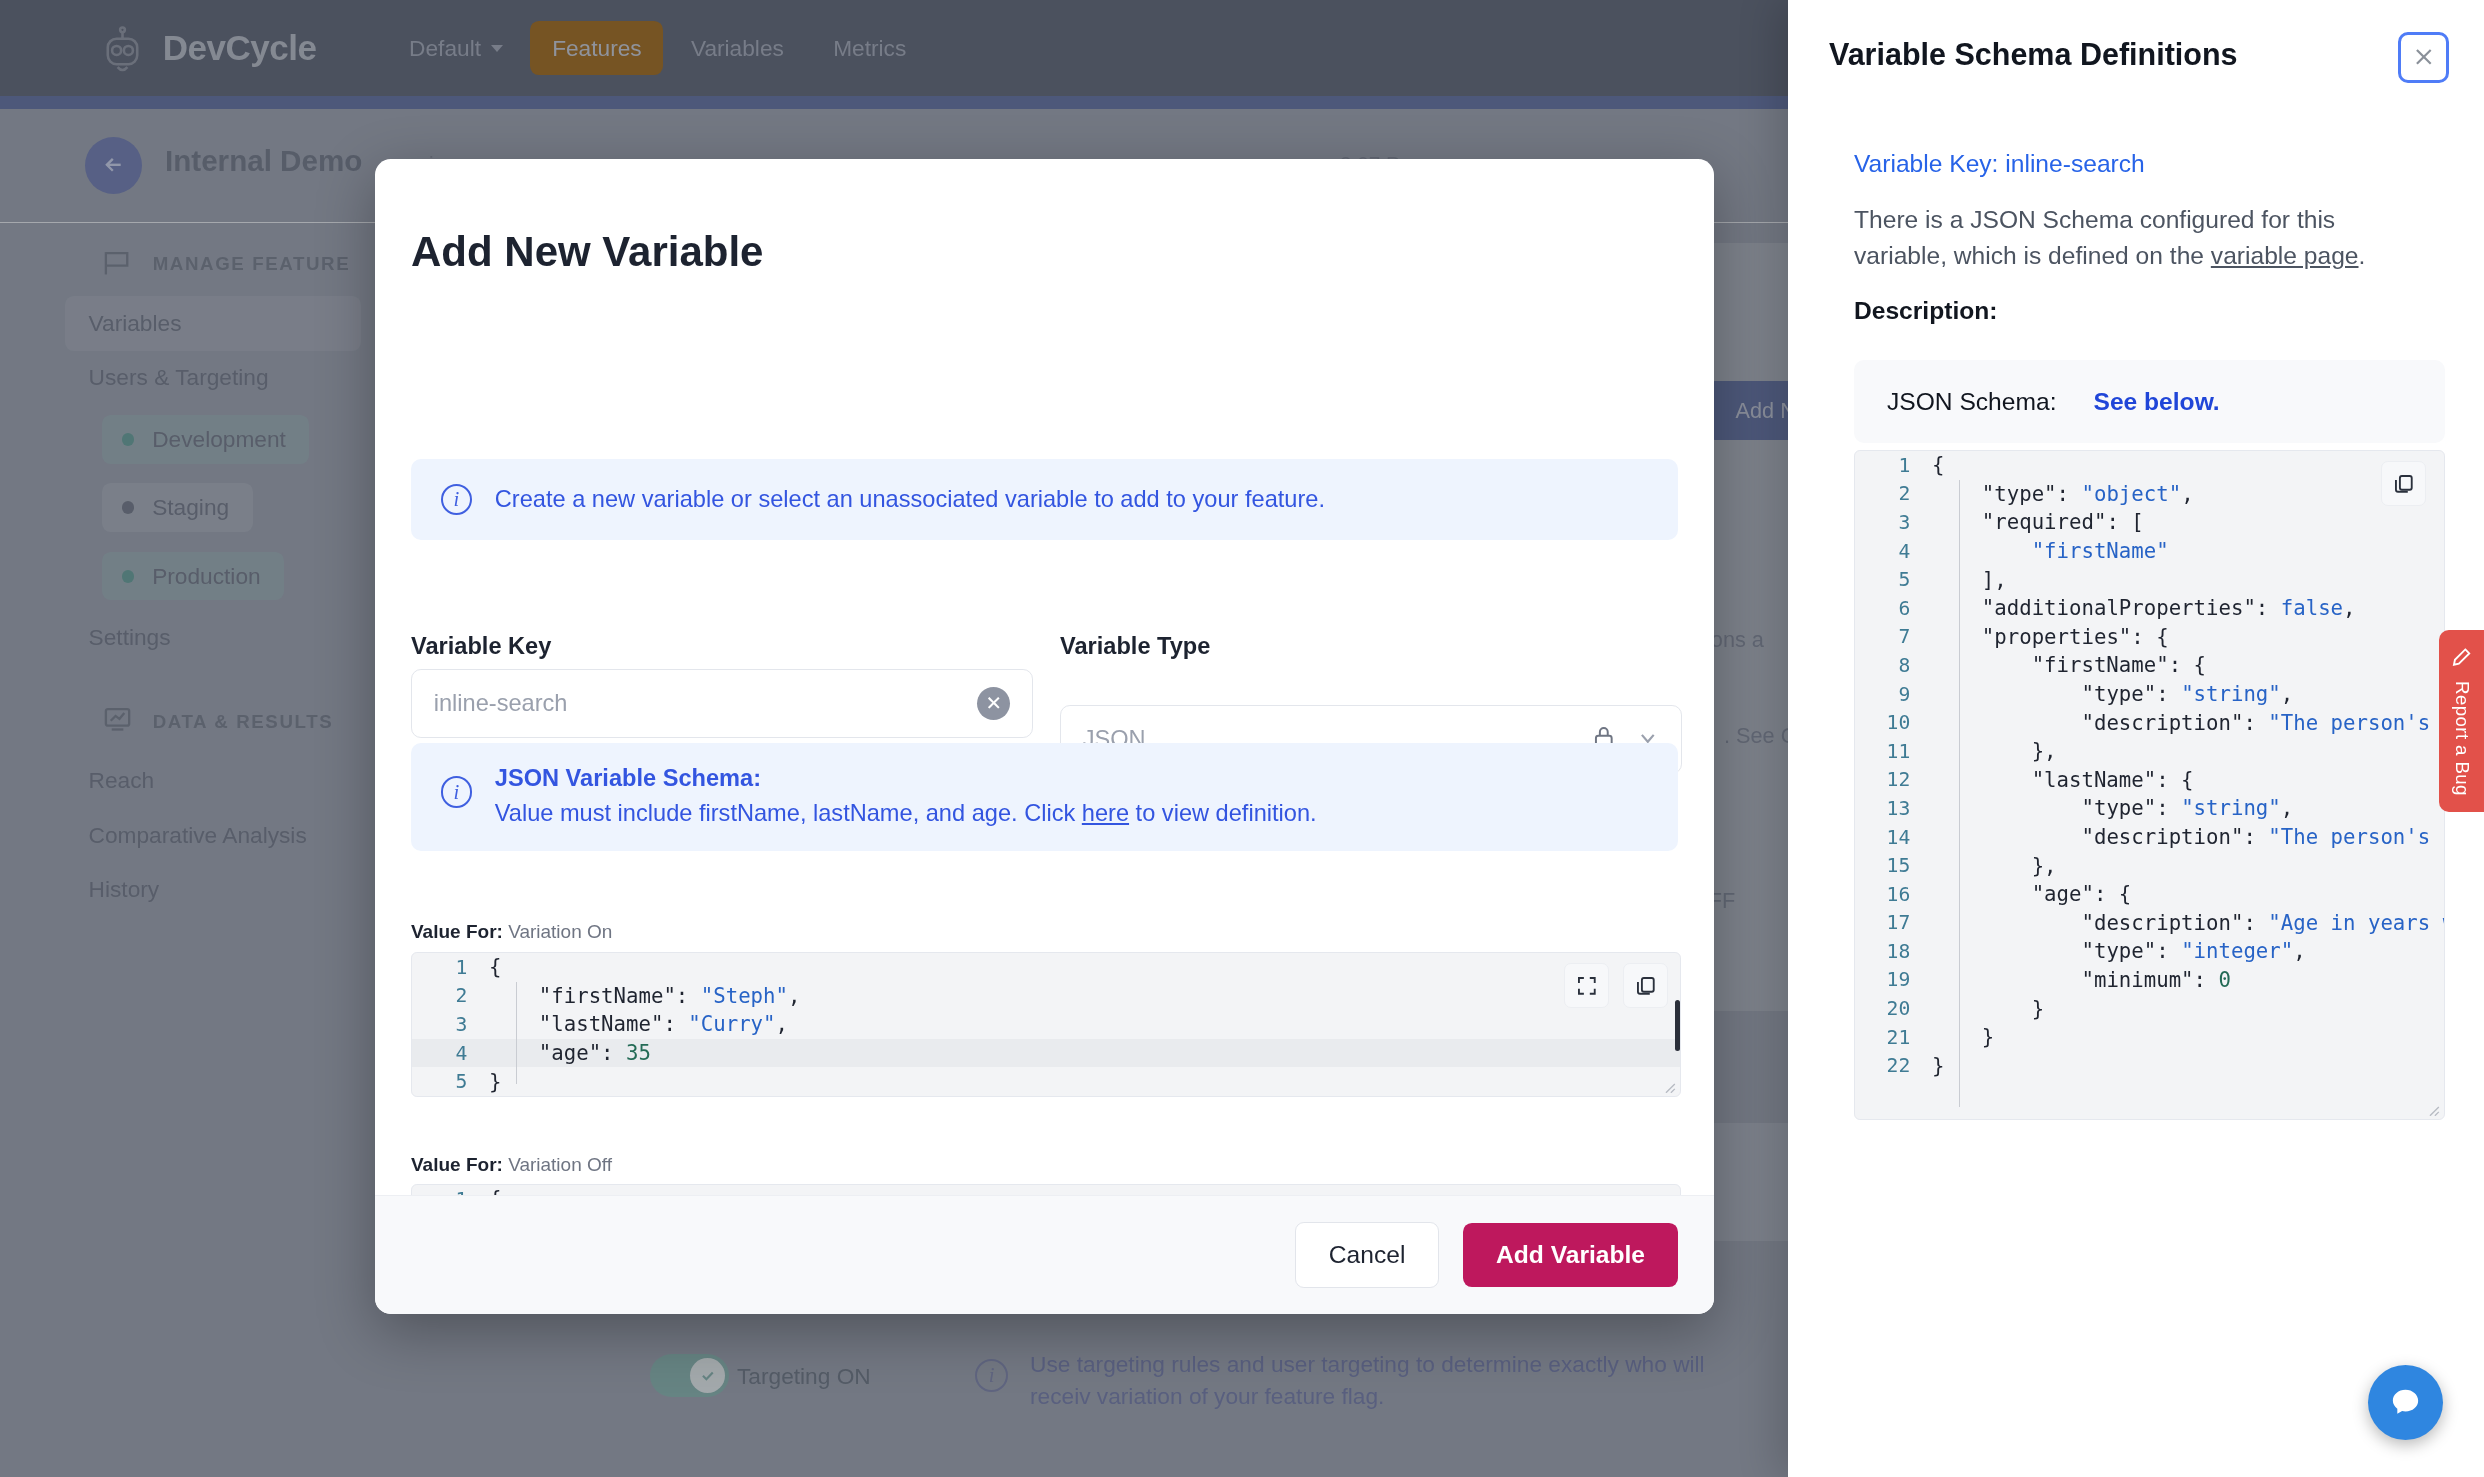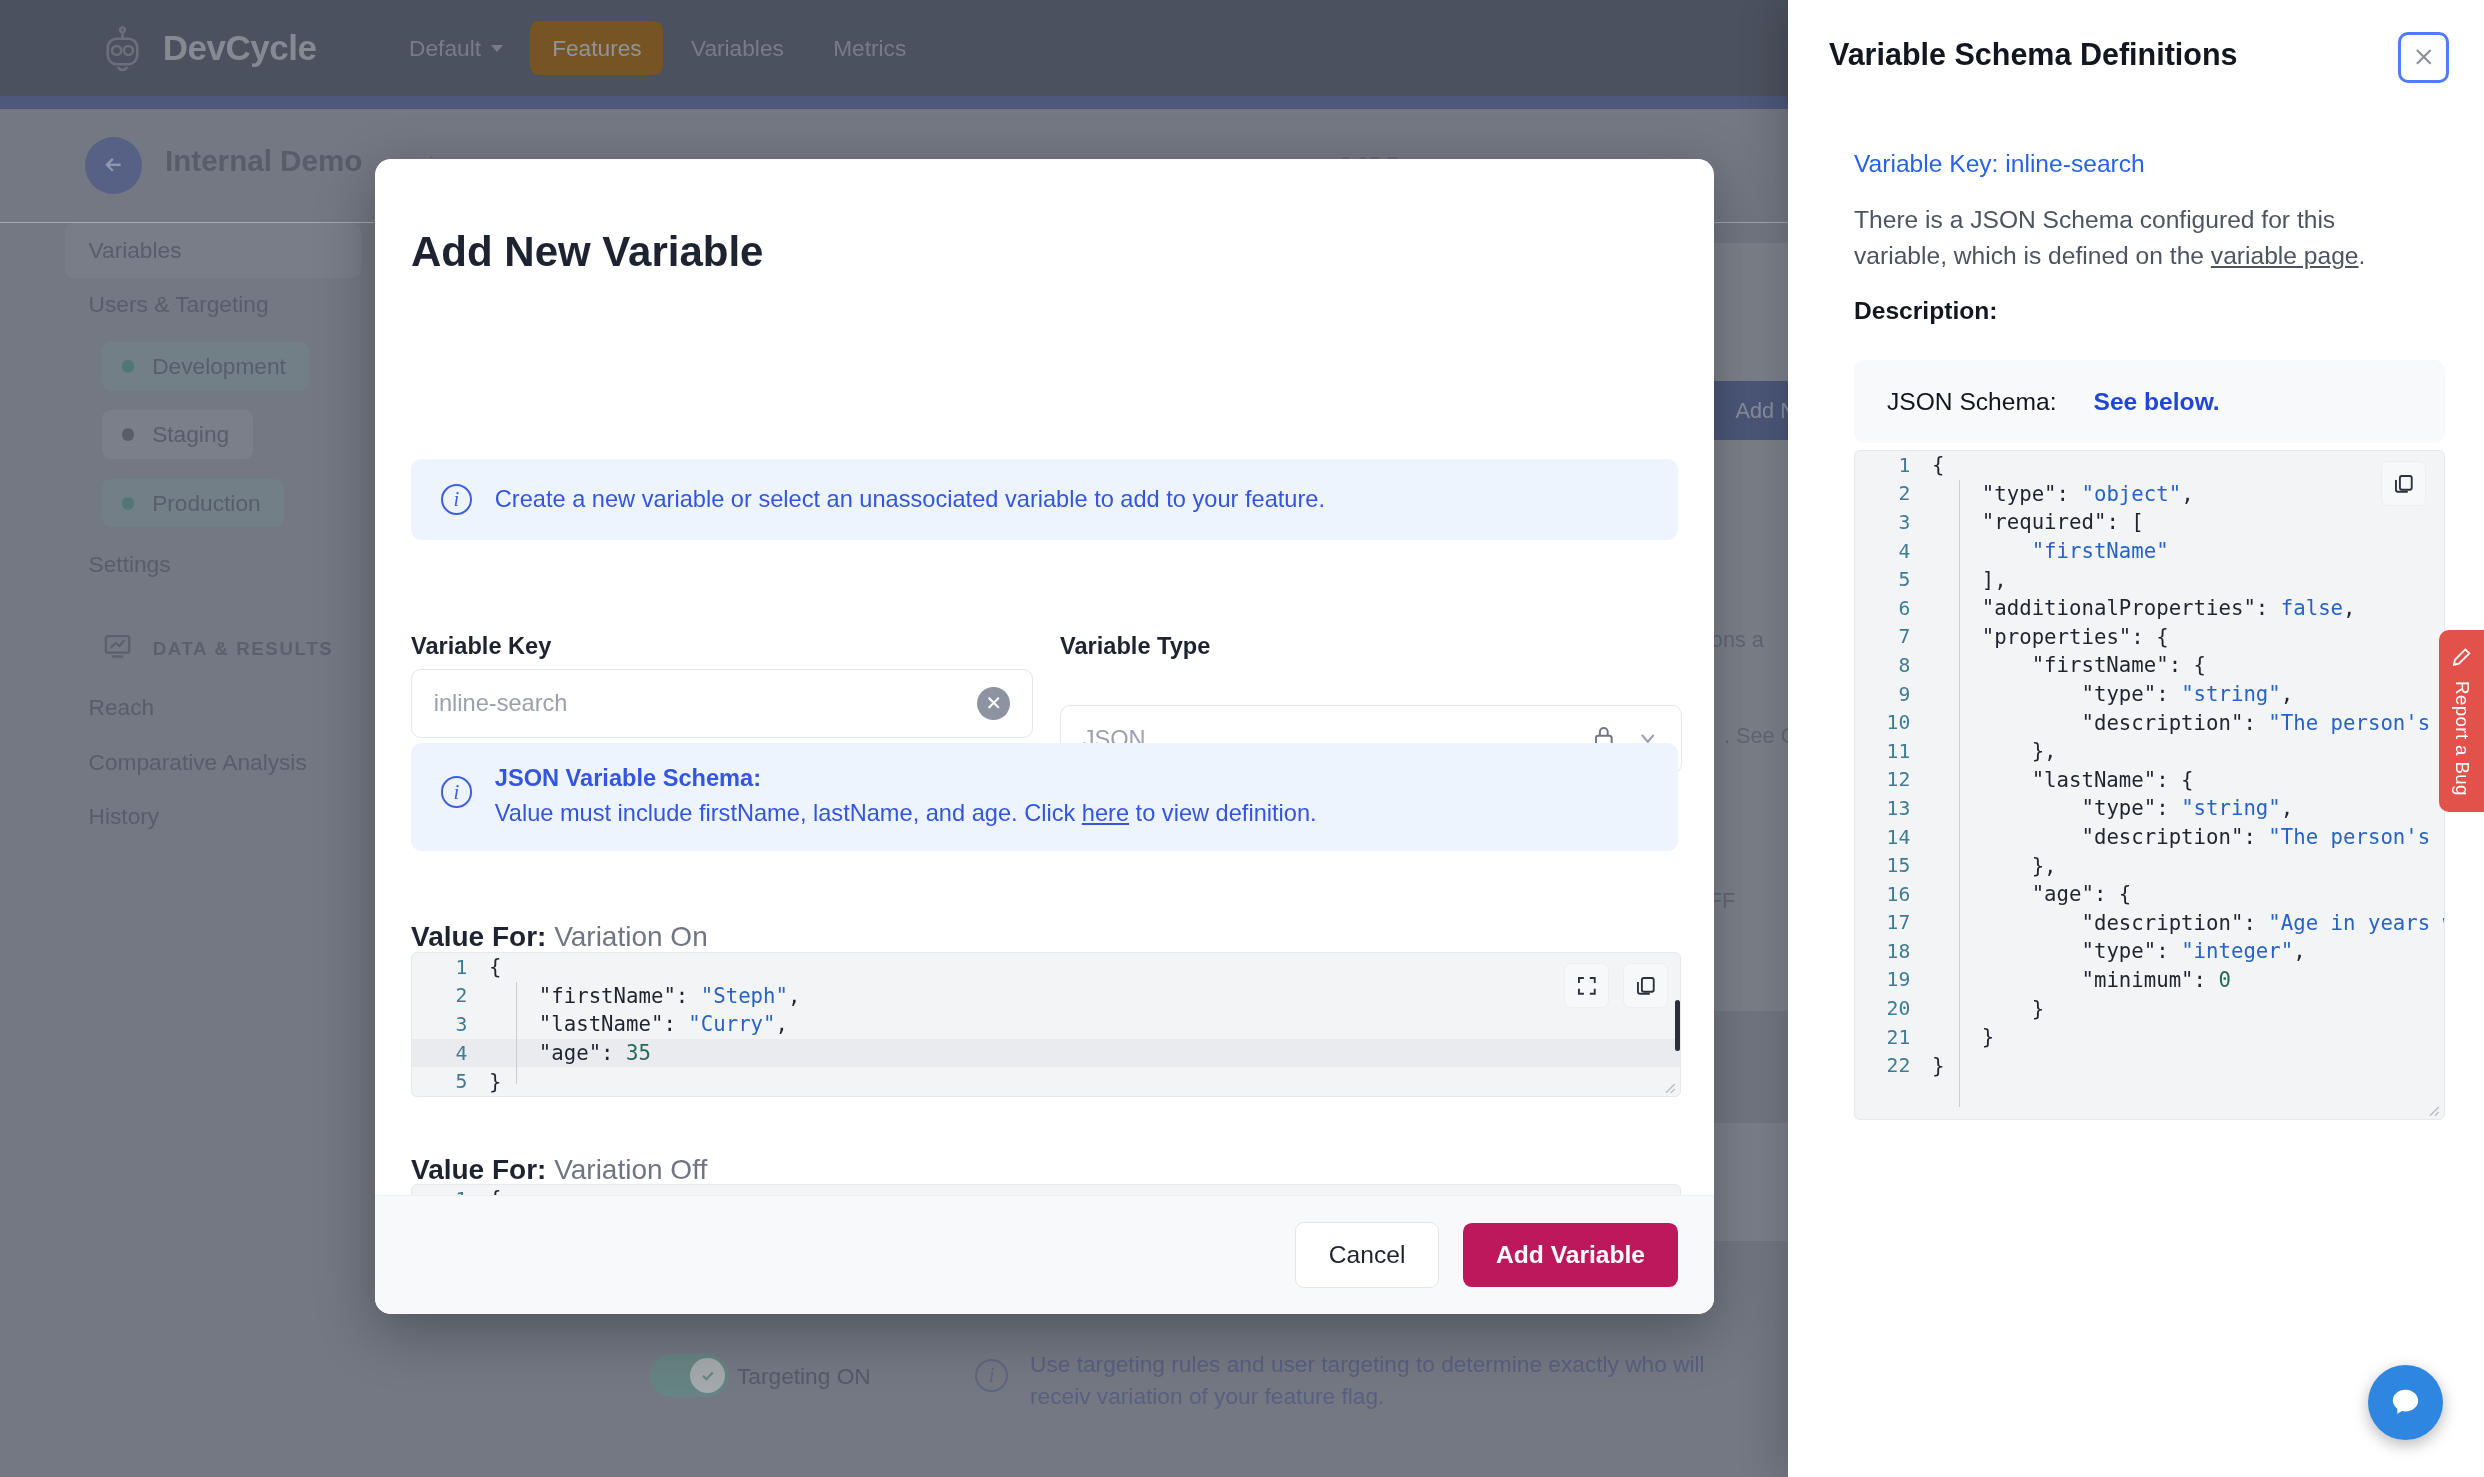--- a/index.html
+++ b/index.html
@@ -184,21 +184,21 @@
   }
   .field-placeholder { font-size: 23.6px; color: #9aa0ad; }
   .clear-x {
     margin-left: auto; width: 33px; height: 33px; border-radius: 50%;
     background: #8d93a1; color: #fff; display: flex; align-items: center; justify-content: center;
     font-size: 19.7px; line-height: 1;
   }
   .lock-chev { margin-left: auto; display: flex; align-items: center; gap: 19.7px; }
 
   .value-label {
-    position: absolute; font-size: 28px; color: #6f7583;
+    position: absolute; font-size: 19px; color: #6f7583;
   }
   .value-label b { color: #1d2330; font-weight: 700; }
 
   
   .code-editor {
     position: absolute; border: 1px solid #e5e8ee; border-radius: 5.9px;
     background: #f3f4f6; overflow: hidden;
     font-family: "DejaVu Sans Mono", monospace;
   }
   .code-line { display: flex; align-items: center; height: 28.6px; }
@@ -373,20 +373,29 @@
         <line x1="22" y1="15" x2="8" y2="15"></line>
           <polyline points="14,9 8,15 14,21"></polyline>
       </svg>
     </div>
     <div class="page-title">Internal Demo</div>
     <div class="page-sub">in</div>
     <div class="page-time">3:07 P</div>
   </div>
 
   <div id="sidebar">
+    <div class="side-section">
+      <span>
+        <svg width="33" height="27.6" viewBox="0 0 34 28" fill="none" stroke="#737986" stroke-width="2.4">
+          <line x1="4" y1="3" x2="4" y2="26"></line>
+          <path d="M4 4h22v13H4"></path>
+        </svg>
+      </span>
+      <span class="side-section-label">MANAGE FEATURE</span>
+    </div>
     <div class="side-item selected">Variables</div>
     <div class="side-item">Users &amp; Targeting</div>
 
     <div class="side-env tinted">
       <span class="env-dot" style="background:#5f9e94"></span>
       <span>Development</span>
     </div><br>
     <div class="side-env plain">
       <span class="env-dot" style="background:#6d7381"></span>
       <span>Staging</span>

